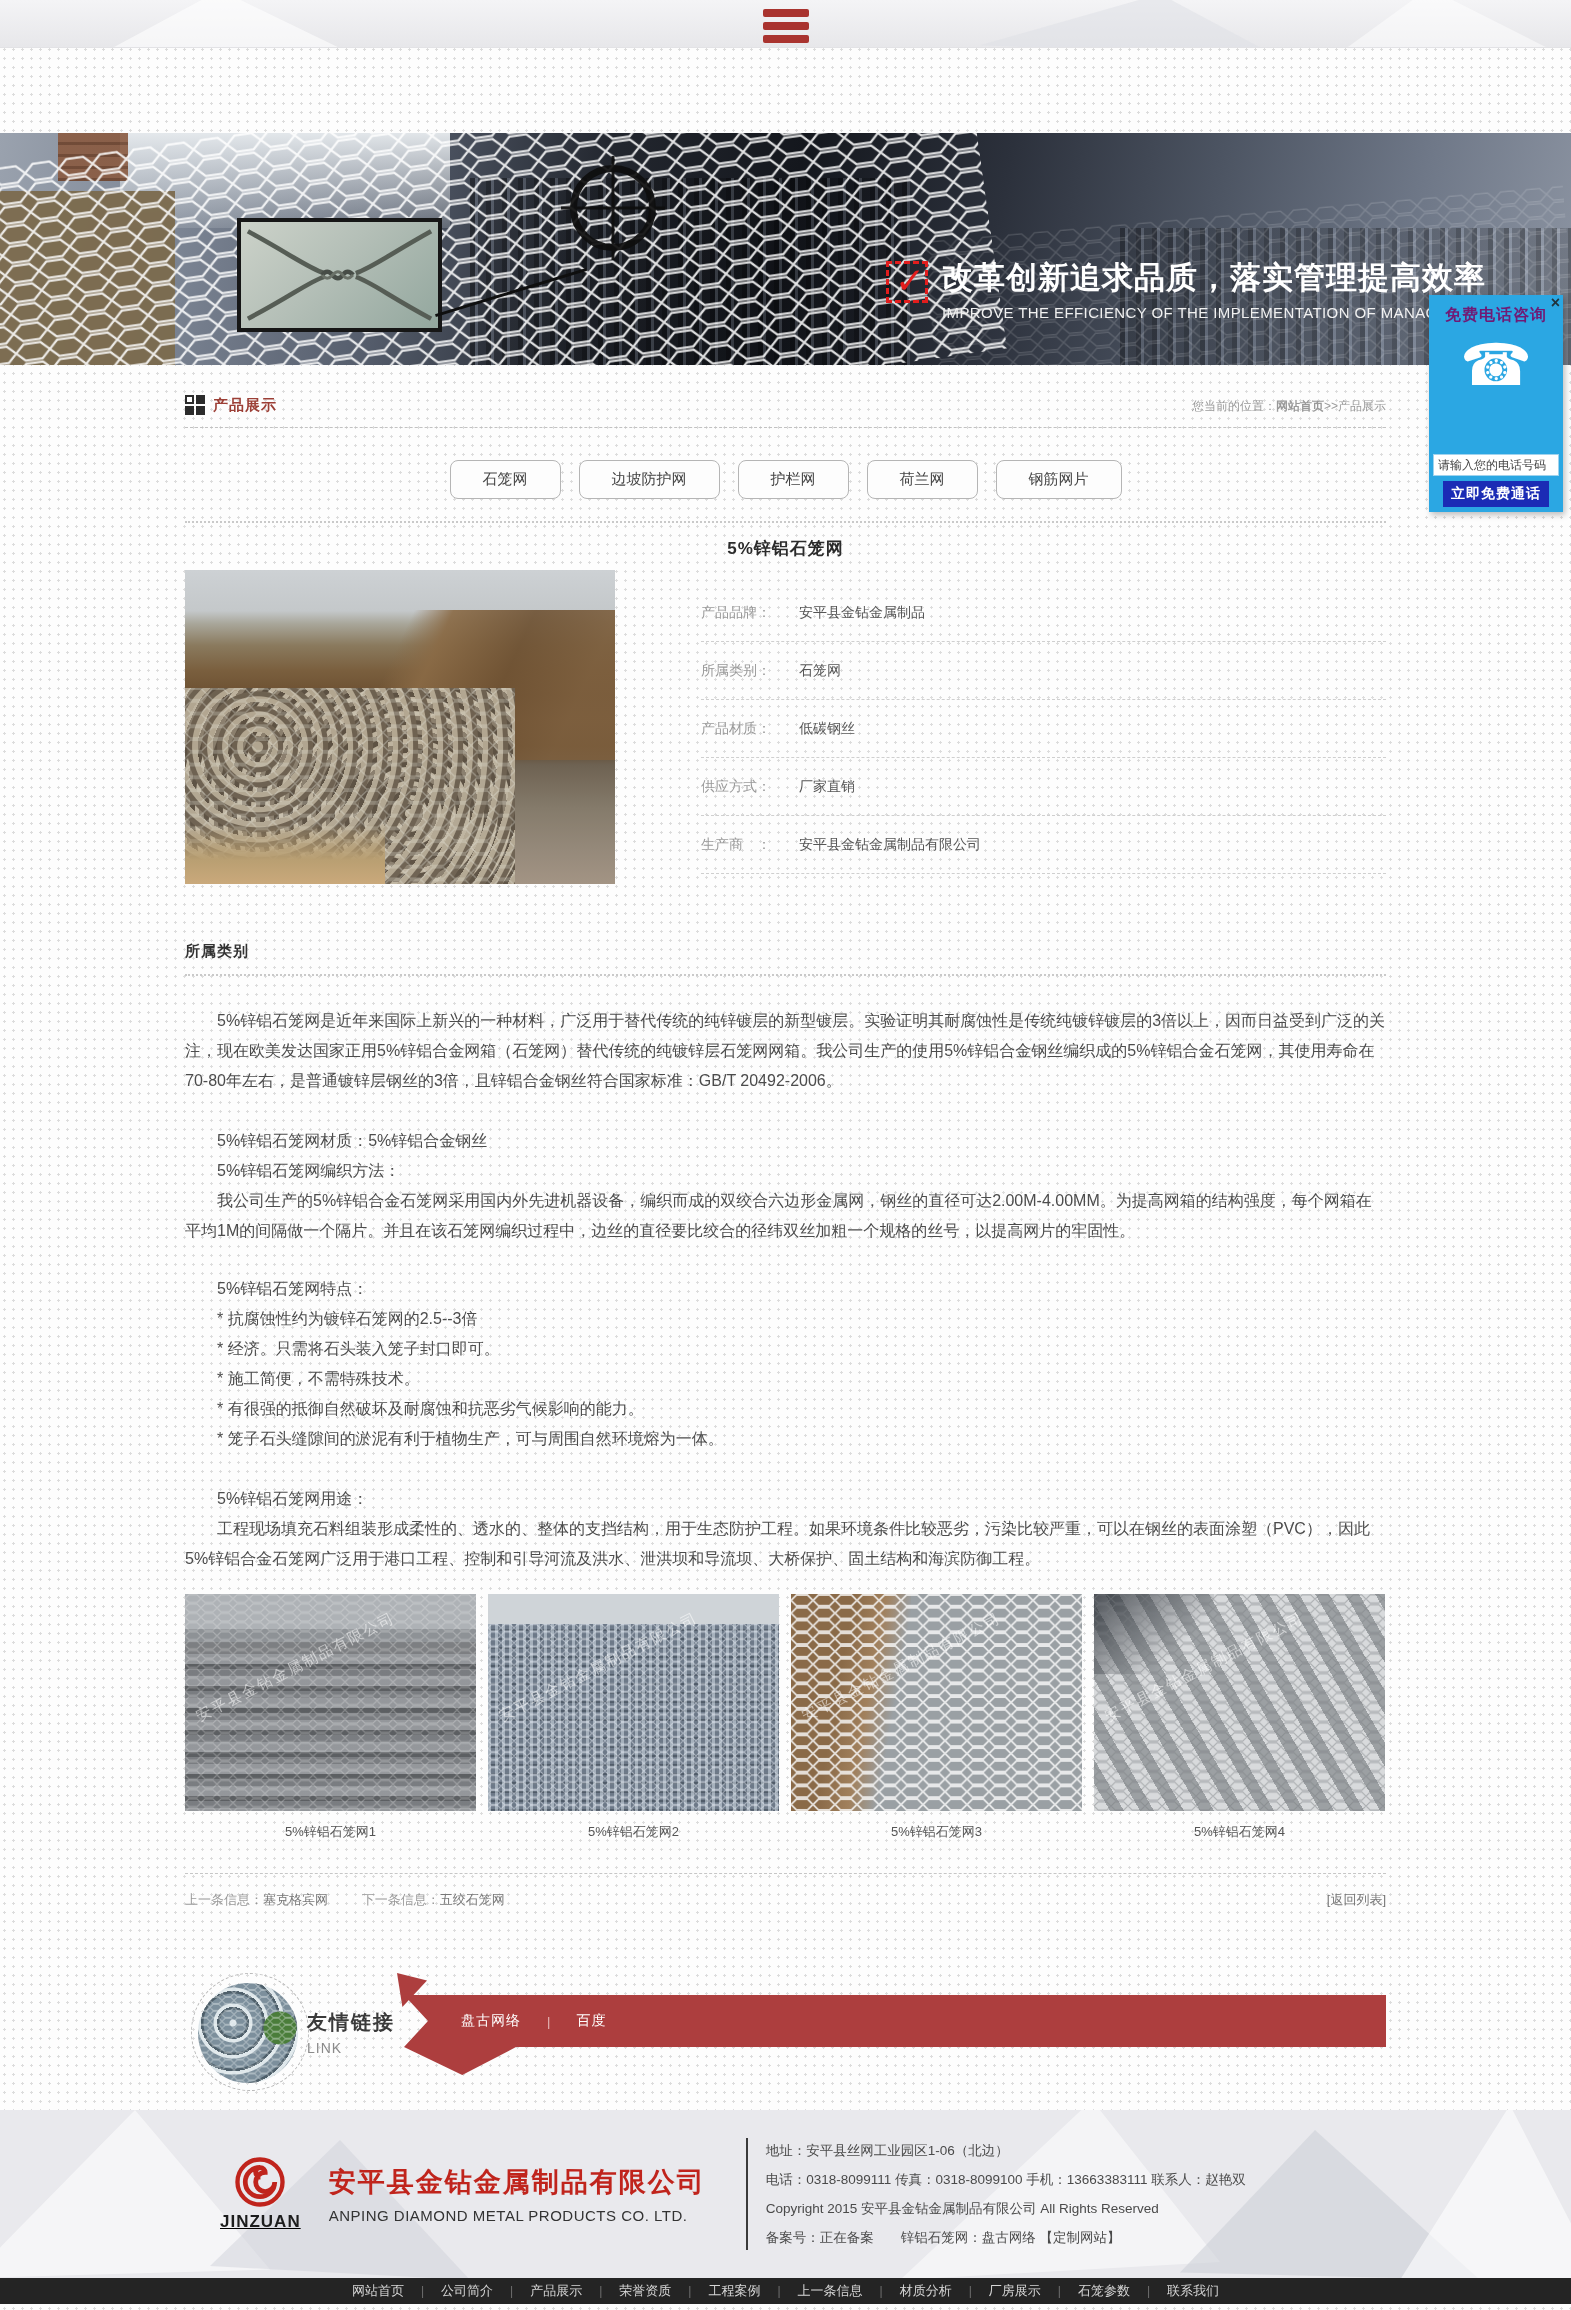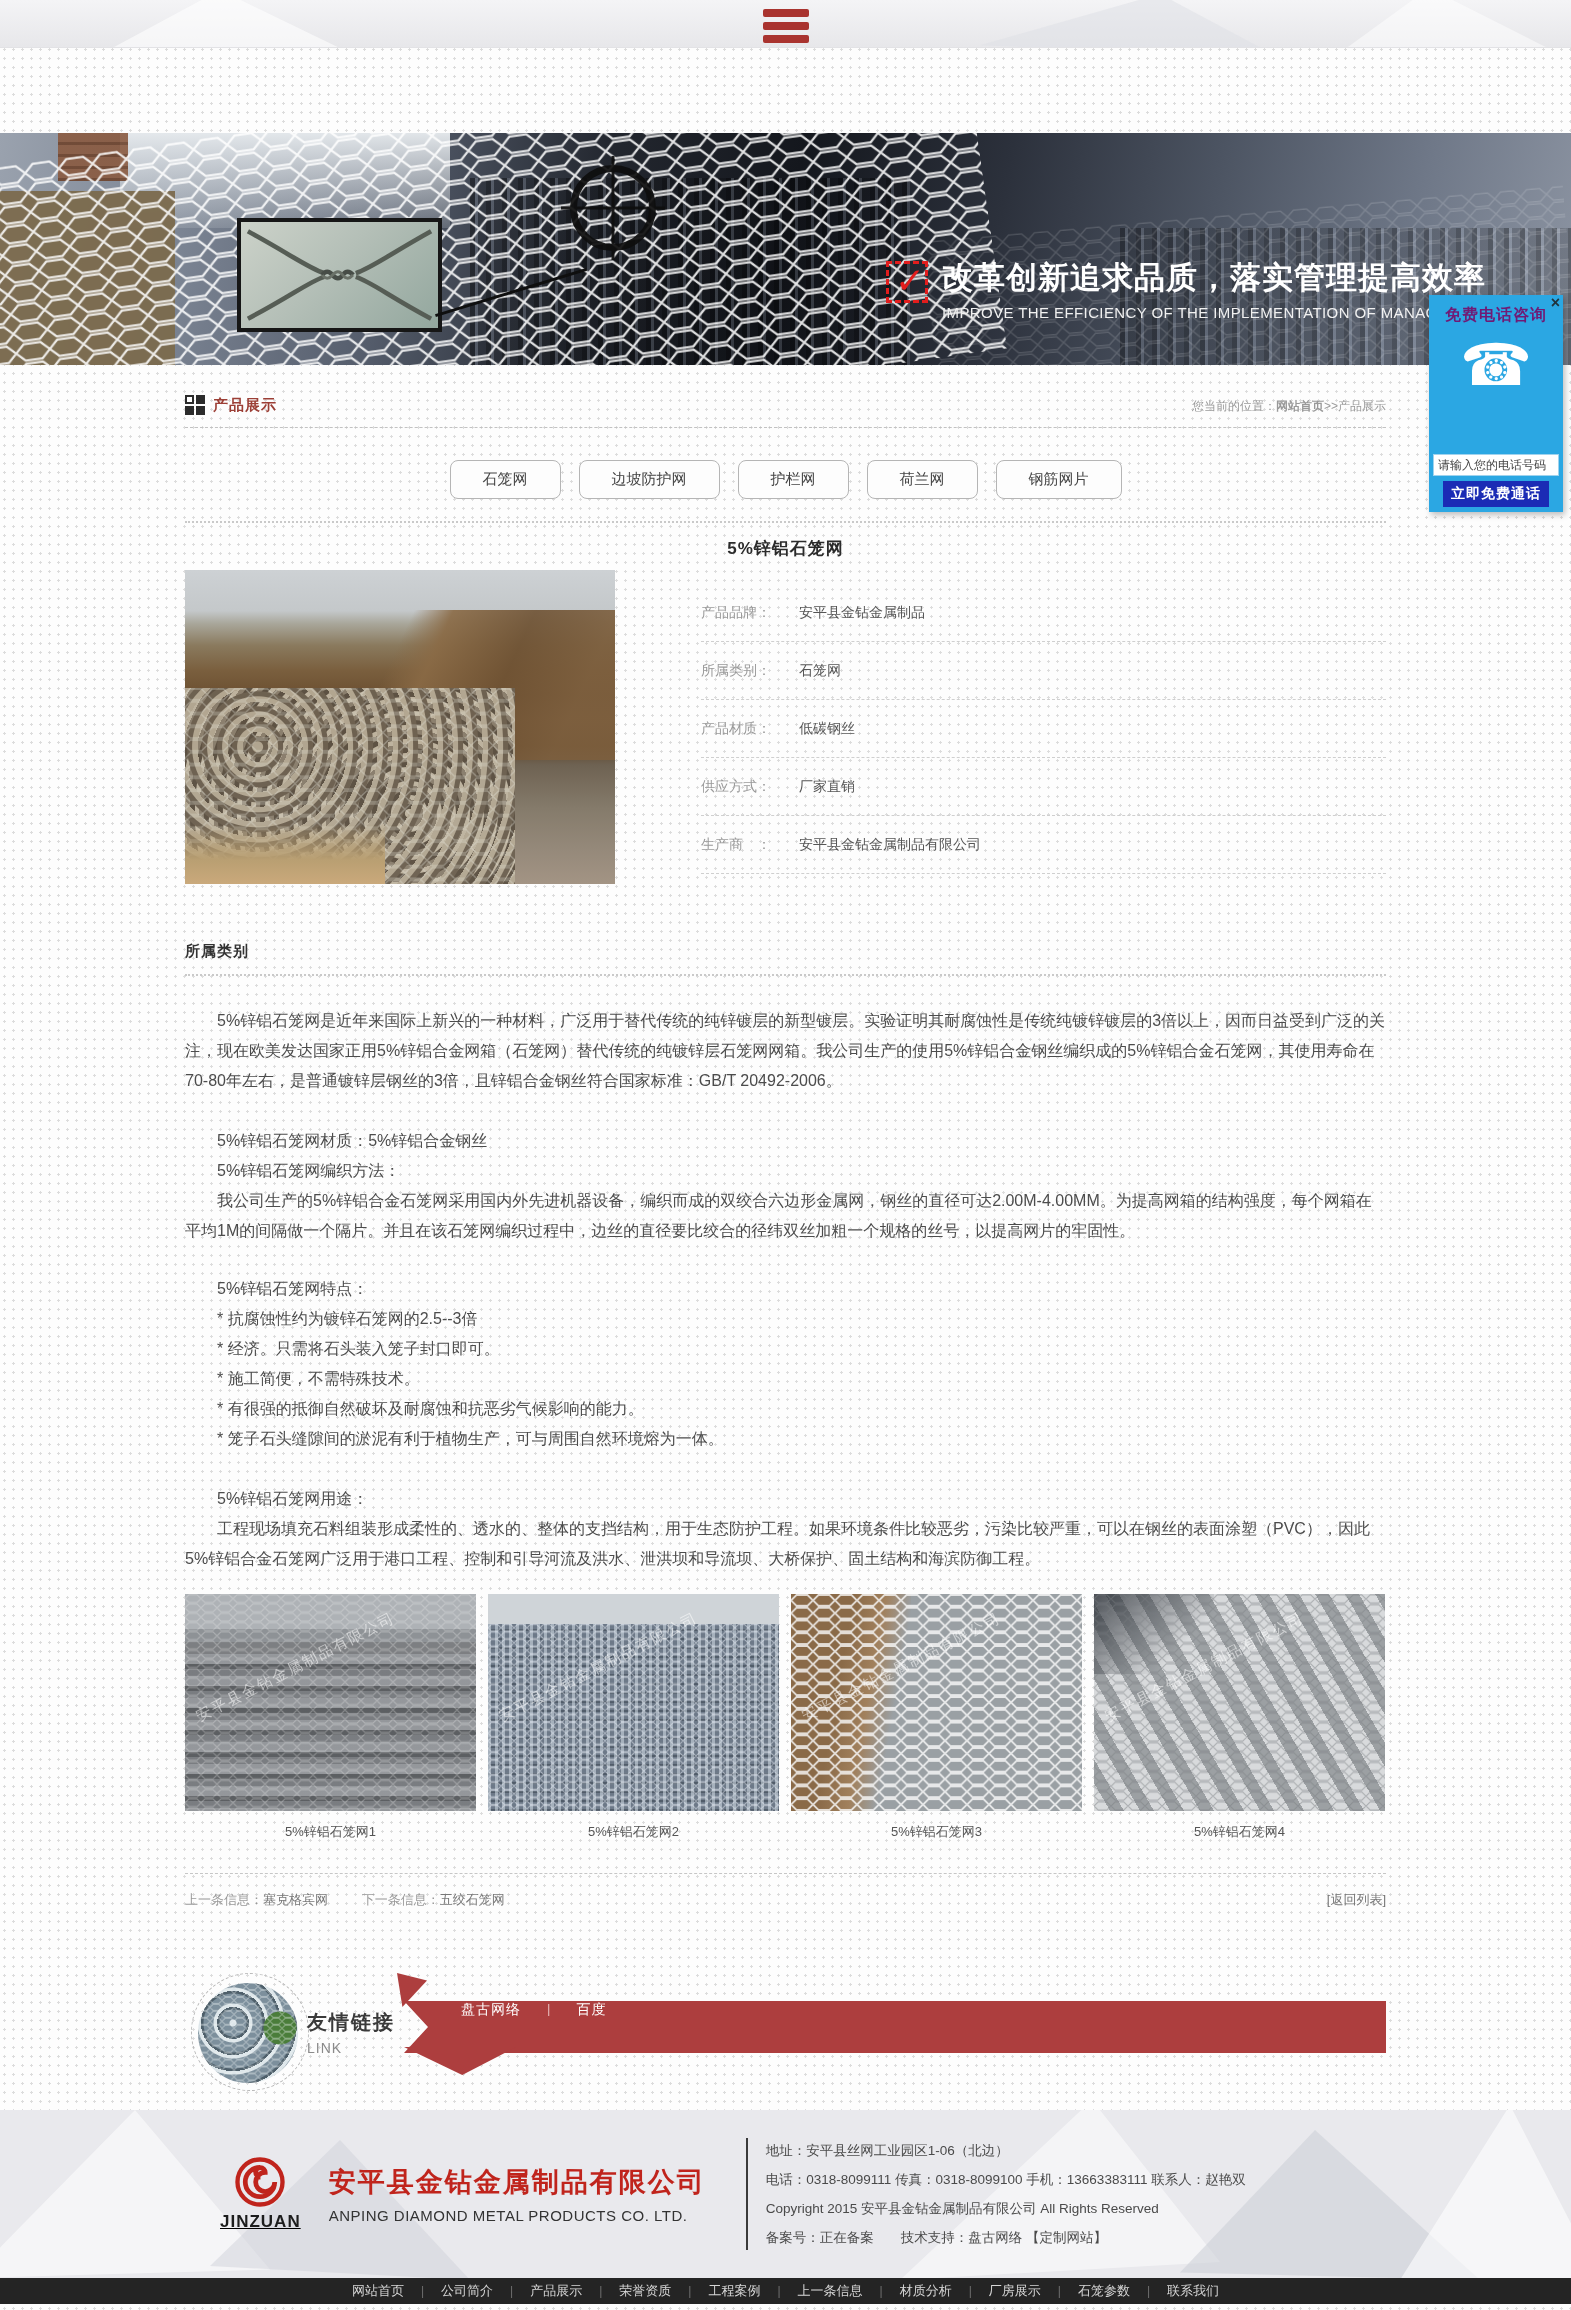--- a/index.html
+++ b/index.html
@@ -138,23 +138,23 @@
   
   .friend { position:relative; height:152px; margin-top:52px; }
   .avatar { position:absolute; left:13px; top:22px; width:100px; height:100px; border-radius:50%; overflow:hidden;
             background:radial-gradient(circle at 82% 45%,#4a7d3a 0 16px,rgba(0,0,0,0) 17px),
                        repeating-radial-gradient(circle at 35% 40%,#dde6ea 0 3px,#7c8f9c 4px 13px,#4e5f6a 14px 16px);
             background-color:#8fa3b0; }
   .avatar-ring { position:absolute; left:6px; top:12px; width:118px; height:118px; border:1px dashed #b9b9b9; border-radius:50%; }
   .fl-text { position:absolute; left:122px; top:48px; }
   .fl-title { font-size:20px; font-weight:bold; color:#3a3a3a; letter-spacing:2px; }
   .fl-sub { font-size:14px; color:#8a8a8a; margin-top:4px; letter-spacing:1px; }
-  .ribbon { position:absolute; left:219px; top:40px; right:0; height:52px; background:#ad3e3e;
+  .ribbon { position:absolute; left:219px; top:34px; right:0; height:52px; background:#ad3e3e;
             clip-path:polygon(0 0,100% 0,100% 100%,0 100%,24px 50%);
-            display:flex; padding-left:57px; gap:26px; }
+            display:flex; align-items:center; padding-left:57px; gap:26px; }
   .ribbon a { color:#fff; font-size:14px; text-decoration:none; cursor:pointer; letter-spacing:1px; }
   .ribbon .rb-div { color:#e6baba; font-size:13px; }
   .rb-flag { position:absolute; left:212px; top:12px; width:30px; height:34px; background:#ad3e3e;
              clip-path:polygon(0 0,100% 22%,18% 100%); }
   .rb-tail { position:absolute; left:219px; top:86px; width:112px; height:28px; background:#ad3e3e;
              clip-path:polygon(0 0,100% 0,52% 100%); }
 
   
   .site-footer { position:absolute; left:0; bottom:32px; width:1571px; height:168px; background:#e9e9ed; overflow:hidden; }
   .ftri { position:absolute; pointer-events:none; }
@@ -452,21 +452,21 @@
       </div>
       <div class="company-block">
         <div class="company-cn">安平县金钻金属制品有限公司</div>
         <div class="company-en">ANPING DIAMOND METAL PRODUCTS CO. LTD.</div>
       </div>
       <div class="foot-div"></div>
       <div class="contact-block">
         <div>地址：安平县丝网工业园区1-06（北边）</div>
         <div>电话：0318-8099111 传真：0318-8099100 手机：13663383111 联系人：赵艳双</div>
         <div>Copyright 2015 安平县金钻金属制品有限公司 All Rights Reserved</div>
-        <div>备案号：正在备案　　技术支持：盘古网络 【定制网站】</div>
+        <div>备案号：正在备案　　锌铝石笼网：盘古网络 【定制网站】</div>
       </div>
     </div>
   </footer>
 
   <nav class="bottom-nav">
     <a>网站首页</a>
       <span class="d">|</span>
     <a>公司简介</a>
       <span class="d">|</span>
     <a>产品展示</a>

